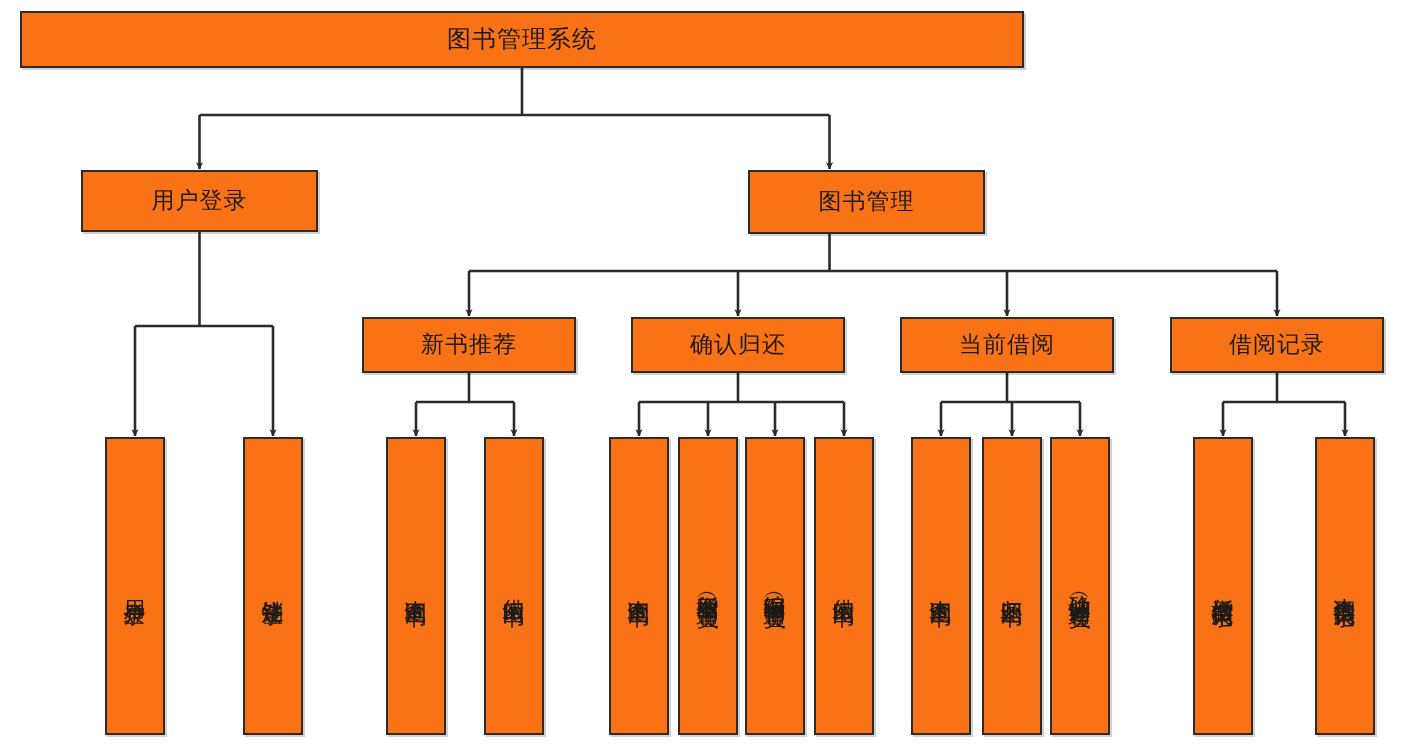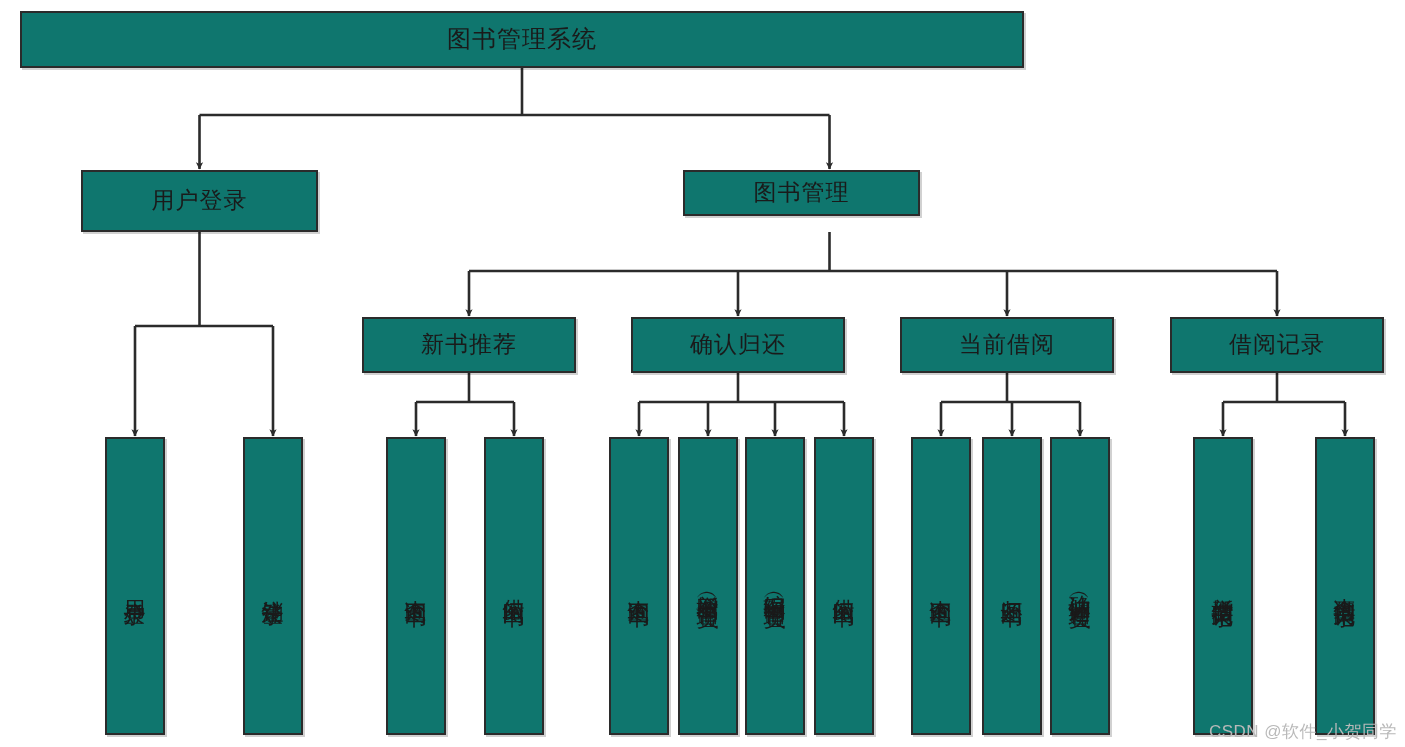--- a/index.html
+++ b/index.html
@@ -23,21 +23,21 @@
     left: 0;
     top: 0;
     width: 1405px;
     height: 747px;
     pointer-events: none;
   }
   .node {
     position: absolute;
     box-sizing: border-box;
     border: 2px solid #2b2b2b;
-    background: #0f766e;
+    background: #f97316;
     display: flex;
     align-items: center;
     justify-content: center;
     color: #1a1a1a;
     box-shadow: 2px 2px 0 rgba(0,0,0,0.18);
   }
   .node-label {
     display: block;
     text-align: center;
     line-height: 1.18;
@@ -124,21 +124,21 @@
       </g>
   </svg>
 
   <div id="node-group">
       <div class="node horiz root" id="node-root" style="left: 20px; top: 11px; width: 1004px; height: 57px; border-color: rgb(43, 43, 43);">
         <span class="node-label">图书管理系统</span>
       </div>
       <div class="node horiz" id="node-user-login" style="left: 81px; top: 170px; width: 237px; height: 62px; border-color: rgb(43, 43, 43);">
         <span class="node-label">用户登录</span>
       </div>
-      <div class="node horiz" id="node-book-manage" style="left: 683px; top: 170px; width: 237px; height: 46px; border-color: rgb(43, 43, 43);">
+      <div class="node horiz" id="node-book-manage" style="left: 748px; top: 170px; width: 237px; height: 64px; border-color: rgb(43, 43, 43);">
         <span class="node-label">图书管理</span>
       </div>
       <div class="node horiz" id="node-new-book-rec" style="left: 362px; top: 317px; width: 214px; height: 56px; border-color: rgb(43, 43, 43); justify-content: center;">
         <span class="node-label">新书推荐</span>
       </div>
       <div class="node horiz" id="node-book-borrow" style="left: 631px; top: 317px; width: 214px; height: 56px; border-color: rgb(43, 43, 43);">
         <span class="node-label">确认归还</span>
       </div>
       <div class="node horiz" id="node-current-borrow" style="left: 900px; top: 317px; width: 214px; height: 56px; border-color: rgb(43, 43, 43);">
         <span class="node-label">当前借阅</span>
@@ -180,14 +180,13 @@
         <span class="node-label">确认归还（管理员）</span>
       </div>
       <div class="node vert" id="node-leaf-rec-add" style="left: 1193px; top: 437px; width: 60px; height: 298px; border-color: rgb(43, 43, 43);">
         <span class="node-label">新增借阅记录</span>
       </div>
       <div class="node vert" id="node-leaf-rec-search" style="left: 1315px; top: 437px; width: 60px; height: 298px; border-color: rgb(43, 43, 43);">
         <span class="node-label">查询借阅记录</span>
       </div>
     </div>
 
-  <div class="watermark">CSDN @软件_小贺同学</div>
 </div>
 
 </body></html>

